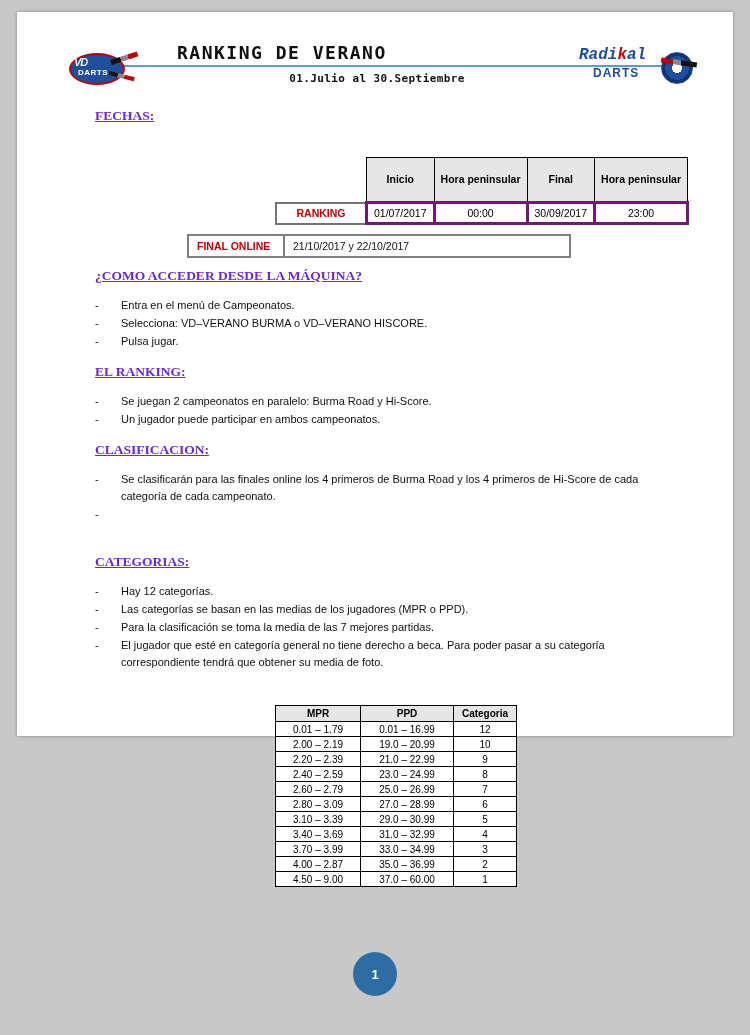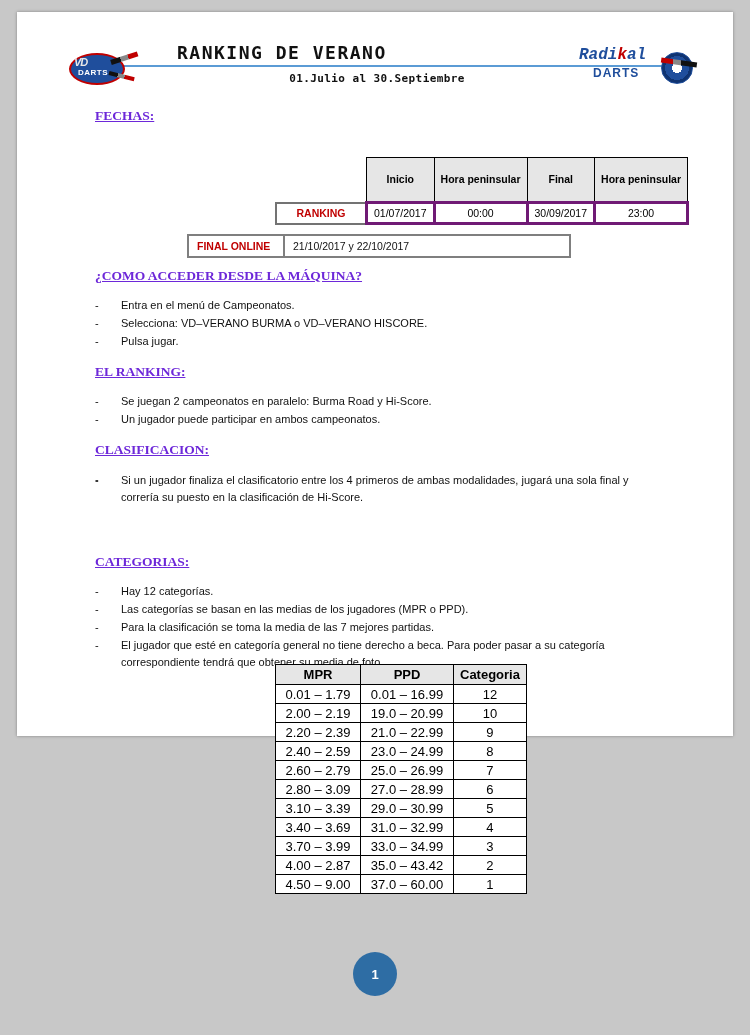--- a/index.html
+++ b/index.html
@@ -265,23 +265,23 @@
   }
   .tbl-final td.fo-val {
     width: 268px;
     font-weight: normal;
     color: #111;
   }
 
   .tbl-cat {
     position: absolute;
     left: 258px;
-    top: 652px;
-    font-family: "Liberation Sans", sans-serif;
-    font-size: 13px;
+    top: 693px;
+    font-family: "Liberation Sans", sans-serif;
+    font-size: 10px;
   }
   .tbl-cat th {
     border: 1px solid #000;
     background: #e6e6e6;
     font-weight: bold;
     padding: 2px 6px;
     text-align: center;
   }
   .tbl-cat td {
     border: 1px solid #000;
@@ -375,22 +375,22 @@
     </div>
 
     <div class="sec-head" style="left:78px; top:352px;">EL RANKING:</div>
     <div class="bullets" style="left:78px; top:381px; width:560px;">
       <div class="bullet"><span class="dash">-</span><span>Se juegan 2 campeonatos en paralelo: Burma Road y Hi-Score.</span></div>
       <div class="bullet"><span class="dash">-</span><span>Un jugador puede participar en ambos campeonatos.</span></div>
     </div>
 
     <div class="sec-head" style="left:78px; top:430px;">CLASIFICACION:</div>
     <div class="bullets" style="left:78px; top:459px; width:572px;">
+      <div class="bullet"><span class="dash">-</span><span>Se clasificarán para las finales online los 4 primeros de Burma Road y los 4 primeros de Hi-Score de cada categoría de cada campeonato.</span></div>
       <div class="bullet"><span class="dash">-</span></div>
-      <div class="bullet"><span class="dash">-</span><span>Si un jugador finaliza el clasificatorio entre los 4 primeros de ambas modalidades, jugará una sola final y correría su puesto en la clasificación de Hi-Score.</span></div>
     </div>
 
     <div class="sec-head" style="left:78px; top:542px;">CATEGORIAS:</div>
     <div class="bullets" style="left:78px; top:571px; width:572px;">
       <div class="bullet"><span class="dash">-</span><span>Hay 12 categorías.</span></div>
       <div class="bullet"><span class="dash">-</span><span>Las categorías se basan en las medias de los jugadores (MPR o PPD).</span></div>
       <div class="bullet"><span class="dash">-</span><span>Para la clasificación se toma la media de las 7 mejores partidas.</span></div>
       <div class="bullet"><span class="dash">-</span><span>El jugador que esté en categoría general no tiene derecho a beca. Para poder pasar a su categoría correspondiente tendrá que obtener su media de foto.</span></div>
     </div>
 
@@ -443,21 +443,21 @@
             <td>31.0 – 32.99</td>
             <td>4</td>
           </tr>
         <tr>
             <td>3.70 – 3.99</td>
             <td>33.0 – 34.99</td>
             <td>3</td>
           </tr>
         <tr>
             <td>4.00 – 2.87</td>
-            <td>35.0 – 43.42</td>
+            <td>35.0 – 36.99</td>
             <td>2</td>
           </tr>
         <tr>
             <td>4.50 – 9.00</td>
             <td>37.0 – 60.00</td>
             <td>1</td>
           </tr>
       </tbody>
     </table>
 

